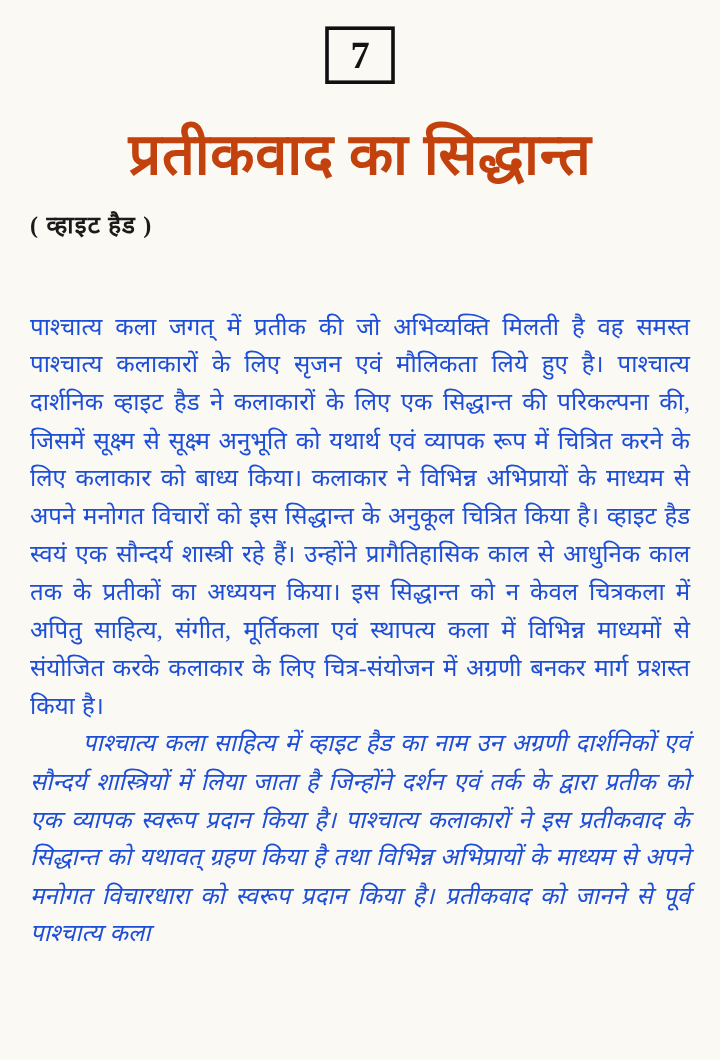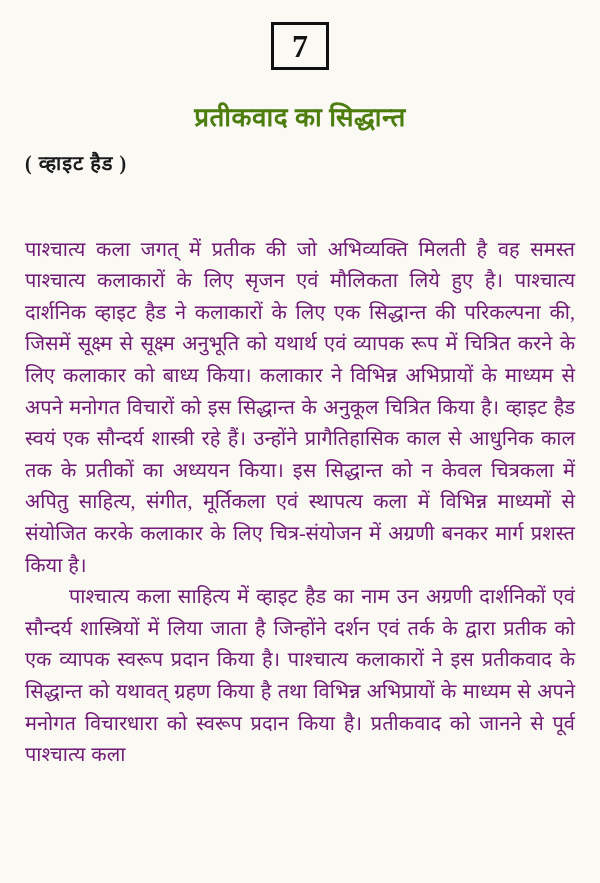--- a/index.html
+++ b/index.html
@@ -34,49 +34,50 @@
     text-align: center;
   }
   .chapter-number {
     font-size: 32px;
     font-weight: bold;
     font-family: "Liberation Serif", "DejaVu Serif", serif;
   }
   .page-title {
     margin: 34px 0 0 0;
     text-align: center;
-    font-size: 26px;
+    font-size: 48px;
     font-weight: bold;
     letter-spacing: 0.5px;
-    color: #4d7c0f;
+    color: #c2410c;
     line-height: 1.1;
   }
   .page-subtitle {
     margin-top: 16px;
     font-size: 20px;
     font-weight: bold;
     color: #1a1a1a;
     letter-spacing: 1px;
   }
   .body-text {
     margin-top: 58px;
   }
   .body-para {
     margin: 0;
     font-size: 20px;
     line-height: 1.58;
     text-align: justify;
-    color: #701a75;
+    color: #1d4ed8;
     word-spacing: 1px;
   }
   .body-para.first {
     text-indent: 0;
   }
   .body-para.indented {
     text-indent: 44px;
+    font-style: italic;
   }
 </style>
 </head>
 <body>
 
 <div class="page">
 
   <div class="chapter-box-wrap">
     <div class="chapter-box">
       <span class="chapter-number">7</span>

